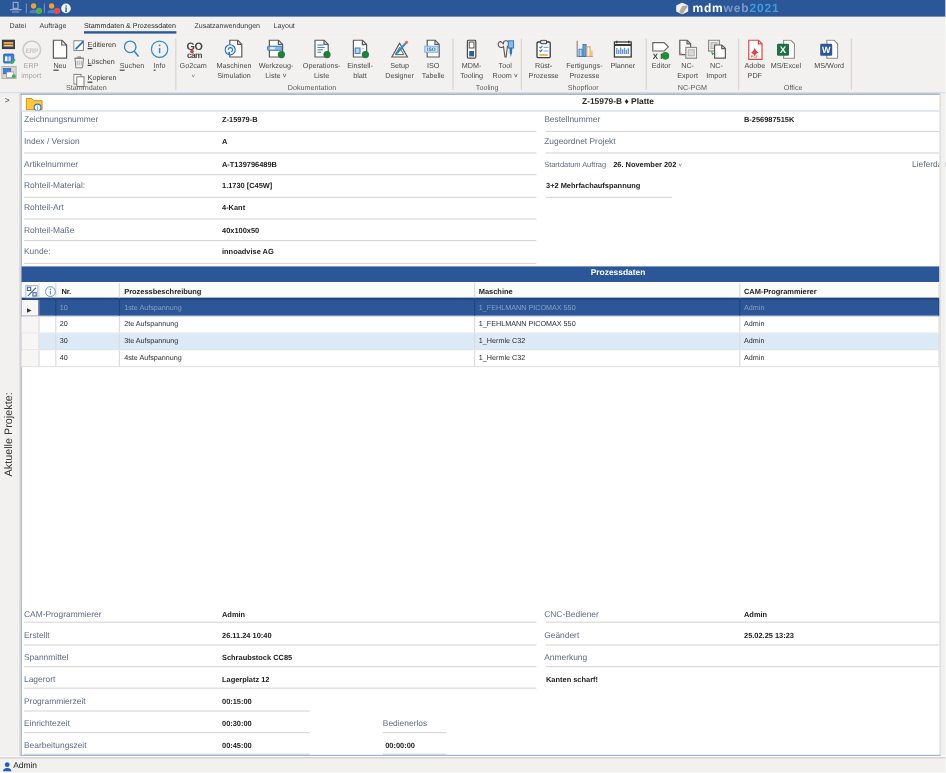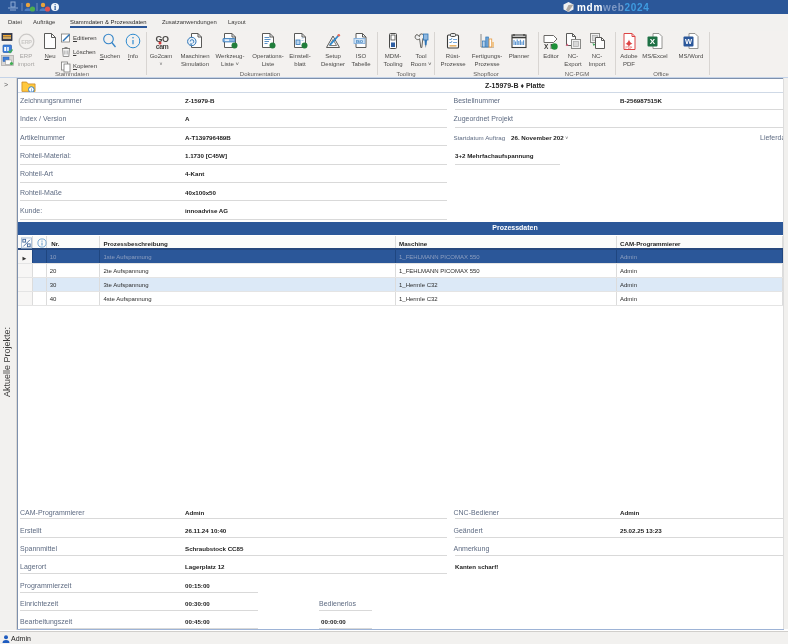--- a/index.html
+++ b/index.html
@@ -67,21 +67,21 @@
         <path d="M31.5 10 a3.5 2.8 0 0 1 7 0 z" fill="#4f7ec2"></path>
       <circle cx="39.5" cy="8" r="2.6" fill="#e05252"></circle>
     </g>
     <circle cx="47" cy="6" r="4" fill="#eef4fb"></circle>
       <text x="47" y="8.8" font-size="8" font-weight="bold" fill="#2b5799" text-anchor="middle" font-family="Liberation Serif">i</text>
   </svg>
   <svg class="abs" style="left:563px;top:2px" width="11" height="10" viewBox="0 0 11 10">
     <polygon points="5.5,0 10.5,2.5 10.5,7.5 5.5,10 0.5,7.5 0.5,2.5" fill="#f0f0f0"></polygon>
     <polygon points="5.5,3 10.5,2.5 5.5,10 3,8 " fill="#b0a9a2"></polygon>
   </svg>
-  <div id="logo"><span style="color:#fff">mdm</span><span style="color:#7e99c5">web</span><span style="color:#3f9be0">2024</span></div>
+  <div id="logo"><span style="color:#fff">mdm</span><span style="color:#7e99c5">web</span><span style="color:#3f9be0">2021</span></div>
 </div>
 
 <div id="menubar">
   <div class="mtab" style="left:8px">Datei</div>
   <div class="mtab" style="left:33px">Aufträge</div>
   <div class="mtab active" style="left:70px">Stammdaten &amp; Prozessdaten</div>
   <div class="mtab" style="left:162px">Zusatzanwendungen</div>
   <div class="mtab" style="left:228px">Layout</div>
 </div>
 

